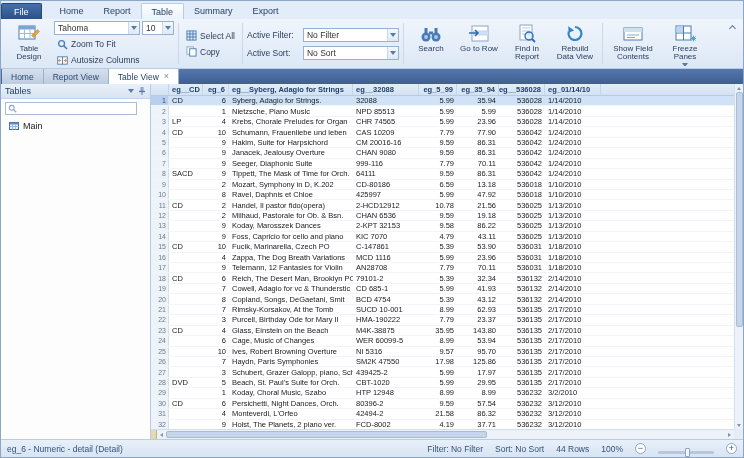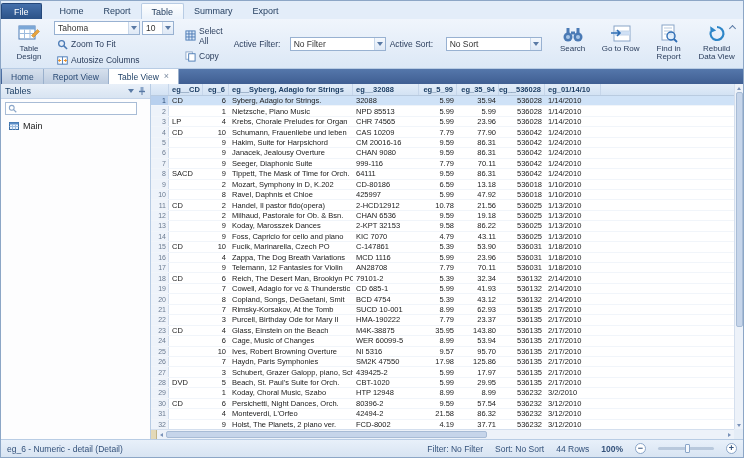--- a/index.html
+++ b/index.html
@@ -18,21 +18,21 @@
   .rgroup{display:flex;align-items:center;padding:0 3px;gap:2px;}
   .rsep{width:1px;background:#c9d8ea;margin:3px 1px;}
   .bigbtn{width:46px;height:46px;display:flex;flex-direction:column;align-items:center;justify-content:flex-start;gap:1px;padding-top:2px;font-size:8px;line-height:8.5px;color:#2a3d5c;text-align:center;border:1px solid transparent;border-radius:2px;overflow:hidden;}
   .biglabel{display:flex;flex-wrap:wrap;justify-content:center;align-items:center;gap:1px;}
   .smallcol{display:flex;flex-direction:column;justify-content:center;gap:3px;}
   .smallbtn{display:flex;align-items:center;gap:3px;font-size:8.5px;color:#2a3d5c;padding:1px 3px;border-radius:2px;}
   .combo{background:#fff;border:1px solid #98b1d1;height:14px;display:flex;align-items:center;font-size:8.5px;color:#333;padding:0 0 0 3px;overflow:hidden;white-space:nowrap;}
   .caret{width:0;height:0;border-left:3px solid transparent;border-right:3px solid transparent;border-top:4px solid #5a7aa5;flex:none;}
   .caret-box{width:11px;height:100%;display:flex;align-items:center;justify-content:center;border-left:1px solid #c9d8ea;background:linear-gradient(#f4f8fd,#dfe9f6);margin-left:auto;flex:none;}
   .fontrow{display:flex;gap:2px;}
-  .filtercol{display:flex;flex-direction:row;justify-content:center;gap:4px;}
+  .filtercol{display:flex;flex-direction:column;justify-content:center;gap:4px;}
   .filterrow{display:flex;align-items:center;gap:4px;font-size:8.5px;color:#2a3d5c;}
   .flabel{width:52px;text-align:left;}
   .collapse{position:absolute;top:3px;right:5px;width:12px;height:10px;display:flex;align-items:center;justify-content:center;}
   .chev{width:5px;height:5px;border-left:1.5px solid #5a7aa5;border-top:1.5px solid #5a7aa5;transform:rotate(45deg);margin-top:2px;}
 
   
   .view-tabs{height:15px;background:linear-gradient(#5577ab,#3f5e92);display:flex;align-items:stretch;padding-left:1px;}
   .vtab{display:flex;align-items:center;gap:5px;font-size:8.5px;padding:0 9px;background:linear-gradient(#d6e0ed,#bccbdf);color:#2a4a74;border-right:1px solid #9ab0cc;}
   .vtab.active{background:#fff;color:#1f4066;}
   .vclose{color:#7a8aa0;font-size:9px;line-height:9px;}
@@ -72,21 +72,21 @@
   .tri-right{width:0;height:0;border-top:2.5px solid transparent;border-bottom:2.5px solid transparent;border-left:3.5px solid #7a92b8;}
   .hscroll{position:absolute;left:0;right:9px;bottom:0;height:10px;background:#edf2f9;border-top:1px solid #d4dfee;display:flex;align-items:center;}
   .splitbox{width:6px;height:9px;background:#e3d9b8;border-right:1px solid #c0b488;flex:none;}
   .harrow{width:9px;height:9px;display:flex;align-items:center;justify-content:center;flex:none;}
   .hthumb{width:55%;height:7px;background:#c6d5ea;border:1px solid #a8bcd6;border-radius:2px;}
   .scorner{position:absolute;right:0;bottom:0;width:9px;height:10px;background:#e4ecf6;}
 
   
   .status{height:18px;flex:none;background:linear-gradient(#e8f0fa,#d8e4f2);border-top:1px solid #b8cce4;display:flex;align-items:center;font-size:8.5px;color:#33517a;padding:0 6px;gap:12px;}
   .status-left{flex:1;overflow:hidden;white-space:nowrap;}
-  .zoomctl{display:flex;align-items:center;gap:12px;font-weight:bold;}
+  .zoomctl{display:flex;align-items:flex-end;gap:12px;}
   .zbtn{width:11px;height:11px;border:1px solid #8aa5c8;border-radius:50%;background:#fff;font-size:9px;display:flex;align-items:center;justify-content:center;color:#33517a;line-height:9px;}
   .ztrack{width:56px;height:3px;background:#b8c8dc;border-radius:2px;position:relative;}
   .zthumb{position:absolute;left:48%;top:-3px;width:5px;height:9px;background:#f4f8fd;border:1px solid #8aa5c8;border-radius:1px;}
   svg{flex:none;display:block;}
 </style>
 </head>
 <body>
 
 <div class="app">
 

